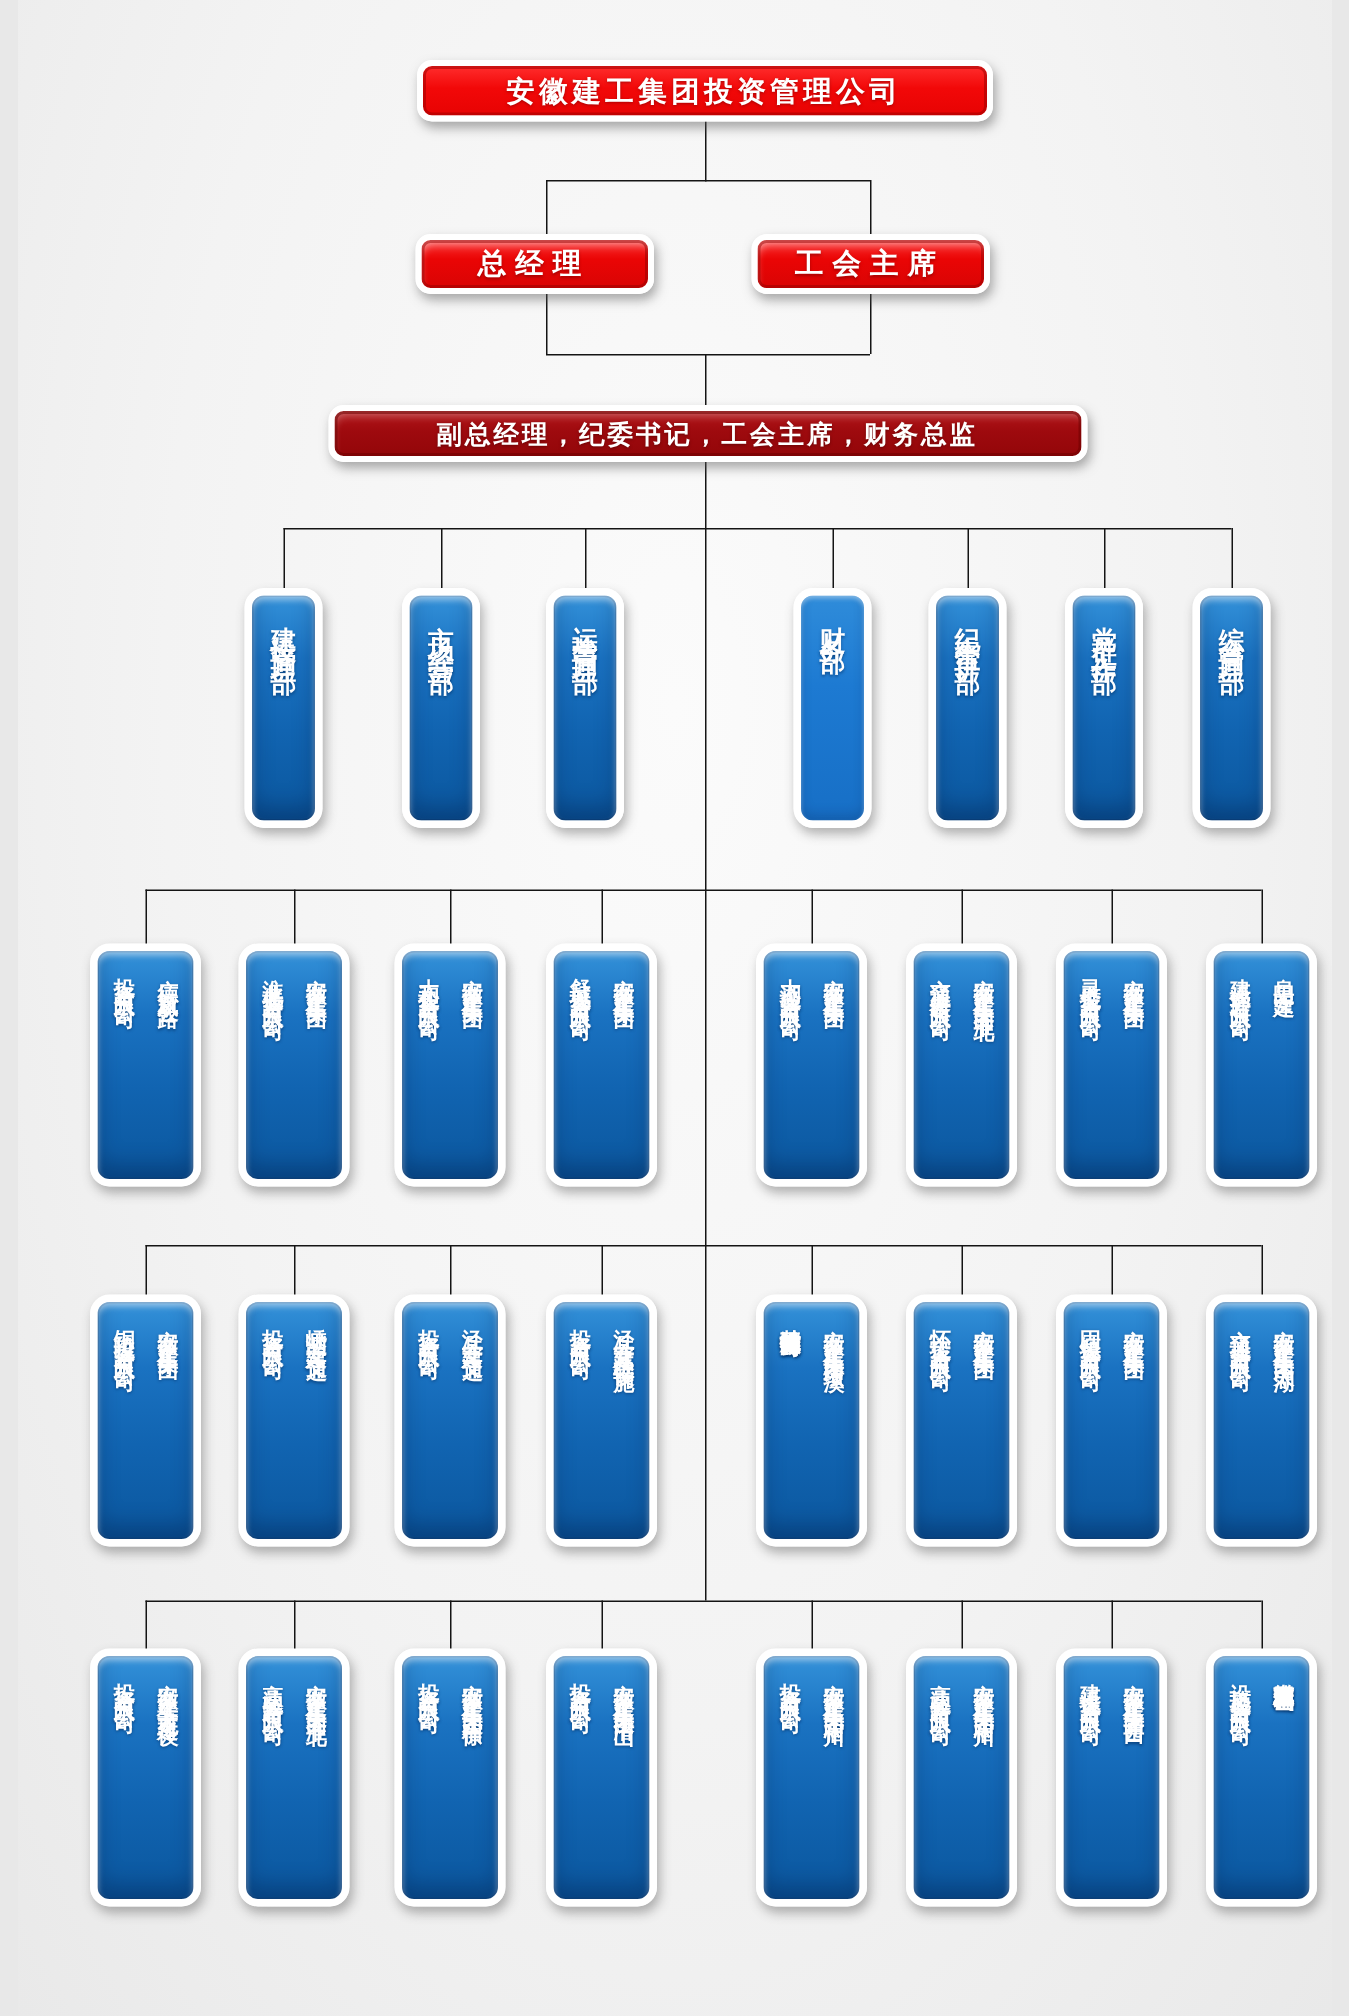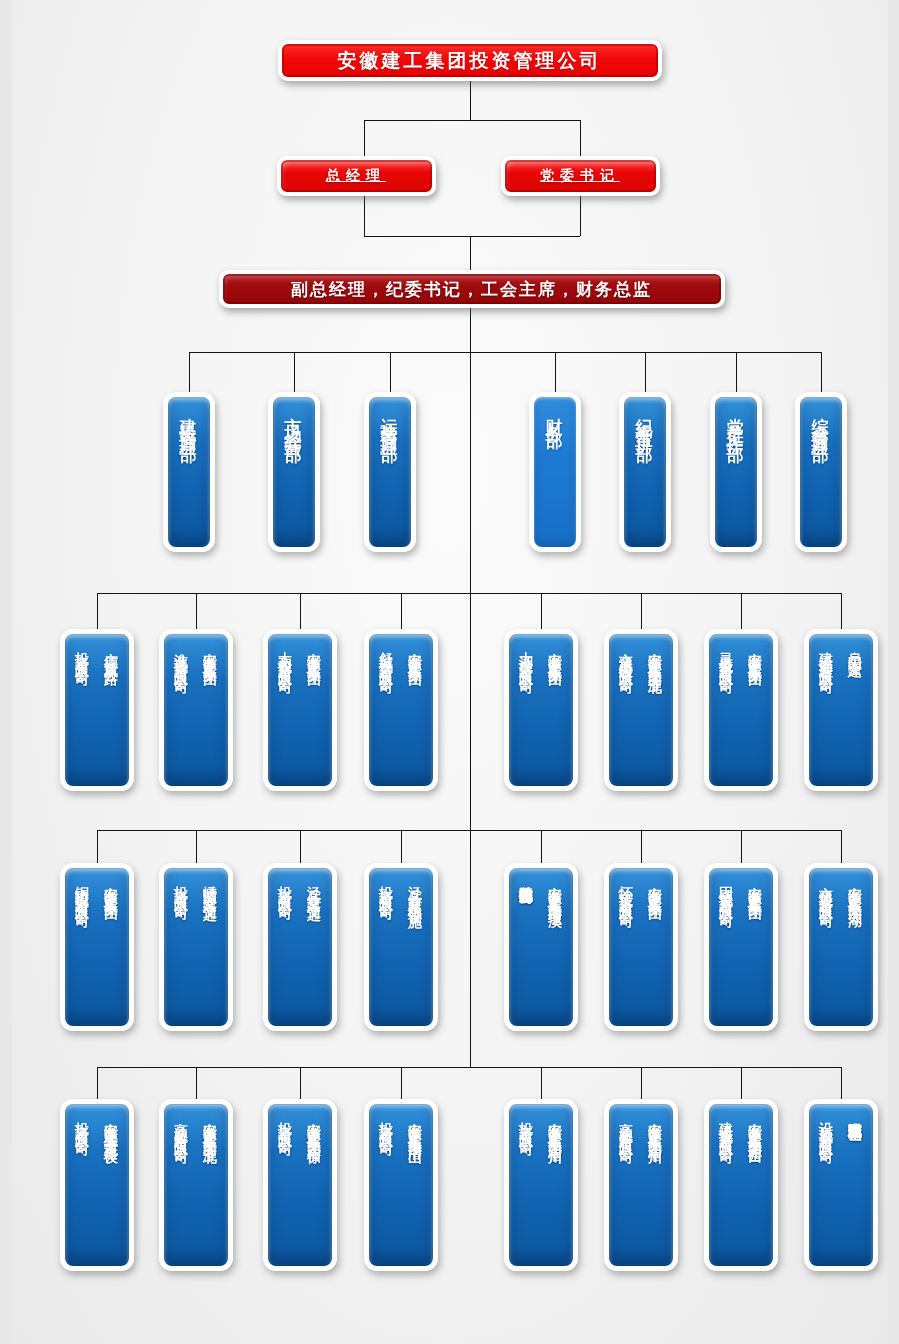--- a/index.html
+++ b/index.html
@@ -34,23 +34,22 @@
   
   .red-main{
     background:linear-gradient(180deg,#ff2d2d 0%,#f20808 45%,#e70303 100%);
     box-shadow:inset 0 0 0 2px rgba(160,0,0,.55), 2px 4px 7px rgba(90,90,90,.5);
     font-size:19px;letter-spacing:3px;
     text-shadow:0 1px 2px rgba(120,0,0,.6);
   }
   .red-sub{
     background:linear-gradient(180deg,#fb3030 0%,#ea0505 40%,#d90404 100%);
     box-shadow:inset 0 0 0 2px rgba(150,0,0,.5), inset 2px 6px 6px -3px rgba(255,255,255,.55), 2px 4px 7px rgba(90,90,90,.5);
-    font-size:14px;letter-spacing:6px;
+    font-size:19px;letter-spacing:6px;
     text-shadow:0 1px 2px rgba(120,0,0,.6);
-    text-decoration:underline;
   }
   .red-bar{
     background:linear-gradient(180deg,#b3161a 0%,#9e0a0e 45%,#930609 100%);
     box-shadow:inset 0 0 0 2px rgba(110,0,0,.55), inset 2px 6px 6px -3px rgba(255,255,255,.35), 2px 4px 7px rgba(90,90,90,.5);
     font-size:17px;letter-spacing:2px;
     text-shadow:0 1px 2px rgba(70,0,0,.6);
   }
   
   .blue{
     border-width:5px;border-radius:13px;
@@ -136,21 +135,21 @@
   <div class="lv" style="left:829px;top:1067px;height:34px"></div>
 
   <div class="box red-main" style="left:266px;top:40px;width:384px;height:41px">
     <span>安徽建工集团投资管理公司</span>
   </div>
 
   <div class="box red-sub" style="left:265px;top:156px;width:159px;height:40px">
     <span>总经理</span>
   </div>
   <div class="box red-sub" style="left:489px;top:156px;width:159px;height:40px">
-    <span>党委书记</span>
+    <span>工会主席</span>
   </div>
 
   <div class="box red-bar" style="left:207px;top:270px;width:506px;height:38px">
     <span>副总经理，纪委书记，工会主席，财务总监</span>
   </div>
 
   <div class="box blue dept" style="left:151px">
     <div class="vtext">
         <div class="vline">建设管理部</div>
       </div>

